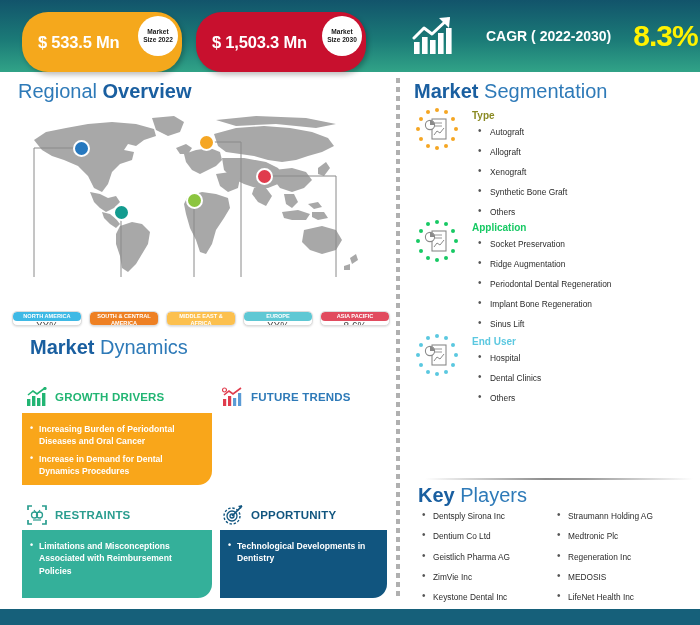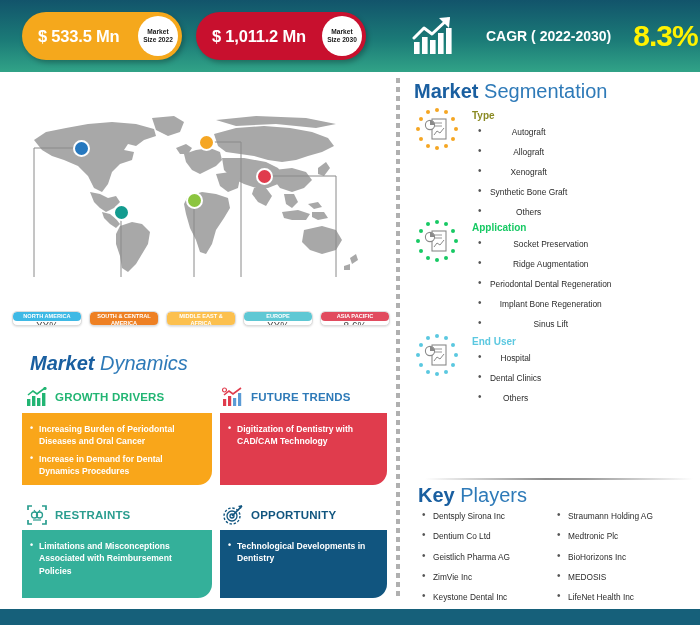--- a/index.html
+++ b/index.html
@@ -10,21 +10,21 @@
     overflow: hidden;
   }
   #root { position: relative; width: 700px; height: 625px; background:#fff; }
 
   
   .header {
     position: absolute; left:0; top:0; width:700px; height:72px;
     background: linear-gradient(180deg, #12546b 0%, #1b7a77 55%, #31a387 100%);
   }
   .pill {
-    position:absolute; top:12px; height:48px; border-radius:26px;
+    position:absolute; top:12px; height:60px; border-radius:26px;
     display:flex; align-items:center;
     box-shadow: 2px 3px 5px rgba(0,0,0,0.25);
   }
   .pill-2022 { left:22px; width:160px; background:#f5a81c; }
   .pill-2030 { left:196px; width:170px; background:#c8102e; }
   .pill-value {
     color:#ffffff; font-size:16.5px; font-weight:bold;
     padding-left:16px; white-space:nowrap; letter-spacing:-0.2px;
   }
   .pill-badge {
@@ -73,21 +73,21 @@
     height:22px; border-radius:4px; display:flex; align-items:center; justify-content:center;
     text-align:center; color:#ffffff; font-size:5.6px; font-weight:bold; line-height:1.25;
     padding:1px 2px;
   }
   .region-val {
     flex:1; display:flex; align-items:center; justify-content:center;
     font-size:10px; color:#444444;
   }
 
   
-  .dyn-title { position:absolute; left:30px; top:352px;font-style:italic; }
+  .dyn-title { position:absolute; left:30px; top:336px; }
   .dyn-head { position:absolute; display:flex; align-items:center; gap:7px; }
   .dyn-head-label { font-size:11.5px; font-weight:bold; letter-spacing:0.2px; white-space:nowrap; }
   .dyn-box { position:absolute; padding:10px 10px 8px 8px; }
   .dyn-box ul { list-style:none; }
   .dyn-box li {
     color:#ffffff; font-size:8.6px; line-height:1.45; margin-bottom:5px;
     padding-left:9px; position:relative;font-weight:bold;
   }
   .dyn-box li::before {
     content:"•"; position:absolute; left:0; top:-1px; font-size:9px; color:#ffffff;
@@ -104,21 +104,21 @@
   
   .seg-title { position:absolute; left:414px; top:80px; }
   .seg-group { position:absolute; }
   .seg-icon { position:absolute; left:0; top:0; width:46px; height:46px; }
   .seg-heading {
     position:absolute; left:58px; top:4px; font-size:10px; font-weight:bold; white-space:nowrap;
   }
   .seg-list { position:absolute; left:62px; top:22px; list-style:none; }
   .seg-list li {
     font-size:8.4px; color:#2b2b2b; line-height:1; margin-bottom:11.5px;
-    padding-left:14px; position:relative; white-space:nowrap;text-align:center;
+    padding-left:14px; position:relative; white-space:nowrap;
   }
   .seg-list li::before {
     content:"•"; position:absolute; left:2px; top:-2px; color:#555555; font-size:10px;
   }
 
   
   .kp-title { position:absolute; left:418px; top:484px; }
   .kp-cols { position:absolute; left:420px; top:512px; width:275px; display:flex; }
   .kp-cols ul { list-style:none; }
   .kp-cols ul.col-a { width:135px; }
@@ -142,21 +142,21 @@
 
     <div class="pill pill-2022">
       <div class="pill-value">$ 533.5 Mn</div>
       <div class="pill-badge">
         <span>Market</span>
         <span>Size 2022</span>
       </div>
     </div>
 
     <div class="pill pill-2030">
-      <div class="pill-value">$ 1,011.2 Mn</div>
+      <div class="pill-value">$ 1,503.3 Mn</div>
       <div class="pill-badge">
         <span>Market</span>
         <span>Size 2030</span>
       </div>
     </div>
 
     <div class="cagr-wrap">
       <svg class="cagr-icon" viewBox="0 0 46 40">
         <rect x="2" y="26" width="5.6" height="12" fill="#fff"></rect>
         <rect x="10" y="21" width="5.6" height="17" fill="#fff"></rect>
@@ -166,20 +166,23 @@
         <path d="M2 22 L12 12 L20 18 L36 3" stroke="#fff" stroke-width="3" fill="none" stroke-linecap="round" stroke-linejoin="round"></path>
         <path d="M27 2 L38 1 L37 12 Z" fill="#fff"></path>
       </svg>
       <div class="cagr-label">CAGR ( 2022-2030)</div>
       <div class="cagr-value">8.3%</div>
     </div>
   </div>
 
   <div class="vdivider"></div>
 
+  <div class="sec-title regional-title">
+    <span class="lt">Regional</span><b> Overview</b>
+  </div>
 
   <div class="map-wrap">
     <svg class="map-svg" viewBox="0 0 370 165">
       <g fill="#a8a8a8">
 
         <path d="M18 28 L30 20 L50 16 L72 12 L96 10 L120 12 L138 17 L140 24 L128 28 L120 34 L112 32
                  L108 38 L118 40 L116 48 L104 52 L96 60 L92 72 L86 80 L78 76 L72 64 L62 54 L48 48
                  L36 44 L26 38 Z"></path>
         <path d="M74 80 L84 82 L92 86 L100 84 L104 90 L98 96 L90 100 L84 96 L78 90 Z"></path>
 
@@ -286,25 +289,20 @@
   <div class="dyn-head" style="left:222px; top:387px;">
     <svg width="22" height="20" viewBox="0 0 22 20">
       <rect x="1" y="12" width="3.2" height="7" fill="#e03c4d"></rect>
       <rect x="6" y="9" width="3.2" height="10" fill="#e03c4d"></rect>
       <rect x="11" y="11" width="3.2" height="8" fill="#5b9bd5"></rect>
       <rect x="16" y="6" width="3.2" height="13" fill="#5b9bd5"></rect>
       <path d="M2 8 L7 4 L11 7 L19 1" stroke="#e03c4d" stroke-width="1.6" fill="none"></path>
       <circle cx="2.5" cy="3" r="2" fill="none" stroke="#e03c4d" stroke-width="1.2"></circle>
     </svg>
     <span class="dyn-head-label" style="color:#2e7ab8;">FUTURE TRENDS</span>
-  </div>
-  <div class="dyn-box box-trends">
-    <ul>
-      <li>Digitization of Dentistry with CAD/CAM Technology</li>
-    </ul>
   </div>
 
   <div class="dyn-head" style="left:26px; top:504px;">
     <svg width="22" height="22" viewBox="0 0 22 22">
       <path d="M2 6 V2 H6 M16 2 H20 V6 M20 16 V20 H16 M6 20 H2 V16" stroke="#2a9d8f" stroke-width="1.7" fill="none"></path>
       <circle cx="8.5" cy="11" r="3" fill="none" stroke="#2a9d8f" stroke-width="1.3"></circle>
       <circle cx="13.5" cy="11" r="3" fill="none" stroke="#2a9d8f" stroke-width="1.3"></circle>
       <path d="M7 16 h8" stroke="#2a9d8f" stroke-width="1.2"></path>
       <path d="M8 6 l1.5 2 M14 6 l-1.5 2" stroke="#2a9d8f" stroke-width="1.2"></path>
     </svg>
@@ -438,20 +436,20 @@
     <ul class="col-a">
       <li>Dentsply Sirona Inc</li>
       <li>Dentium Co Ltd</li>
       <li>Geistlich Pharma AG</li>
       <li>ZimVie Inc</li>
       <li>Keystone Dental Inc</li>
     </ul>
     <ul class="col-b">
       <li>Straumann Holding AG</li>
       <li>Medtronic Plc</li>
-      <li>BioHorizons Inc</li>
+      <li>Regeneration Inc</li>
       <li>MEDOSIS</li>
       <li>LifeNet Health Inc</li>
     </ul>
   </div>
 
   <div class="footer"></div>
 </div>
 
 </body></html>

